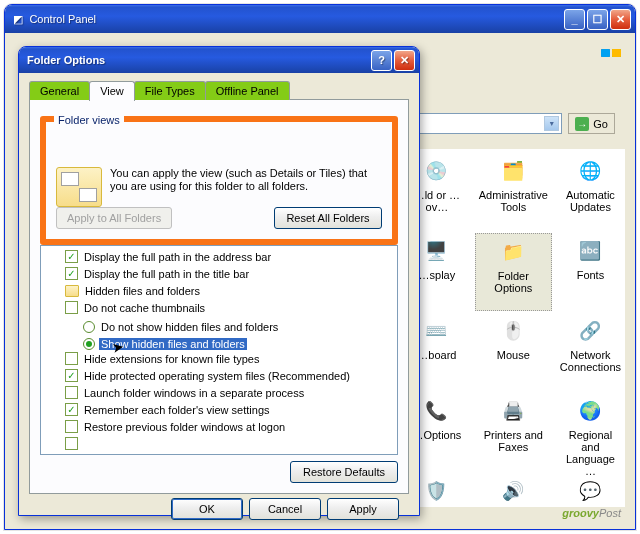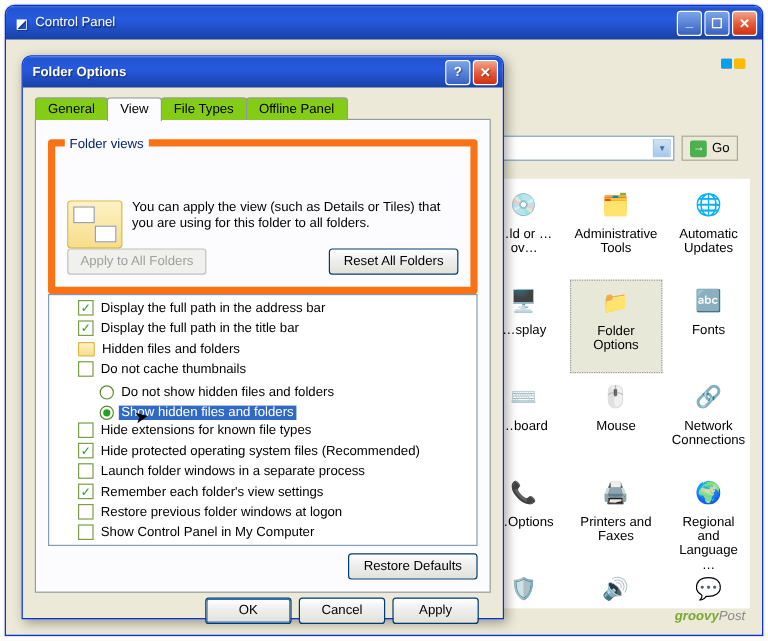--- a/index.html
+++ b/index.html
@@ -275,21 +275,20 @@
           <div class="tree-row indent1">
             <span class="chk">✓</span>
             <span class="text">Remember each folder's view settings</span>
           </div>
           <div class="tree-row indent1">
             <span class="chk"></span>
             <span class="text">Restore previous folder windows at logon</span>
           </div>
           <div class="tree-row indent1">
             <span class="chk"></span>
-            <span class="text">Show Control Panel in My Computer</span>
           </div>
         </div>
 
       <div class="restore-row">
         <button class="btn">Restore Defaults</button>
       </div>
     </div>
 
     <div class="dlg-buttons">
       <button class="btn default">OK</button>

